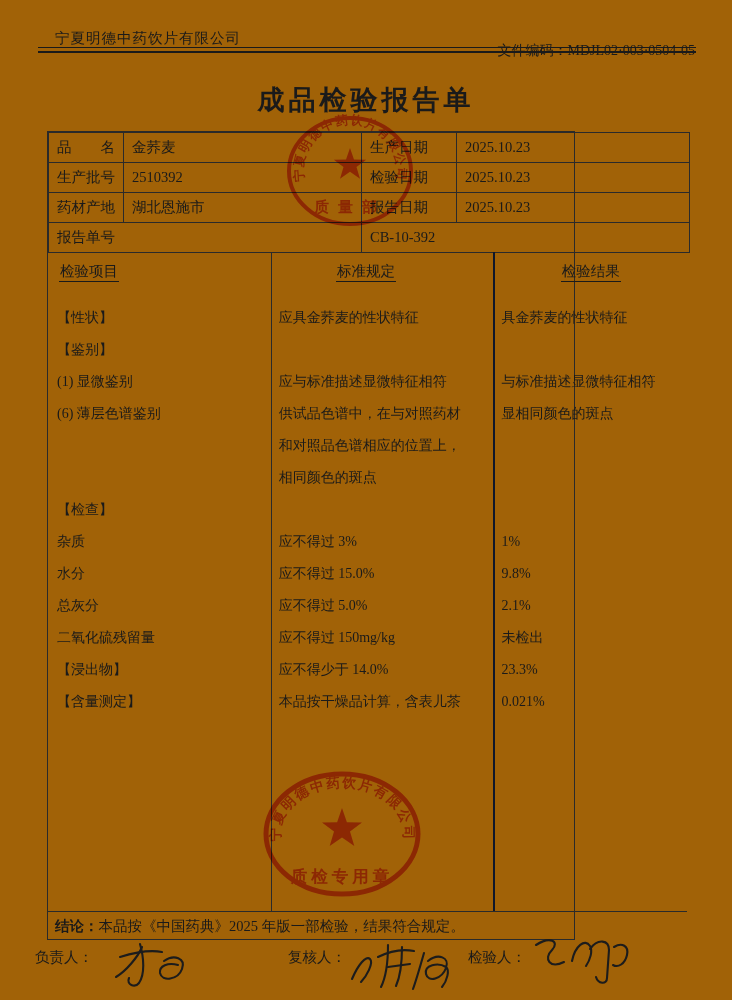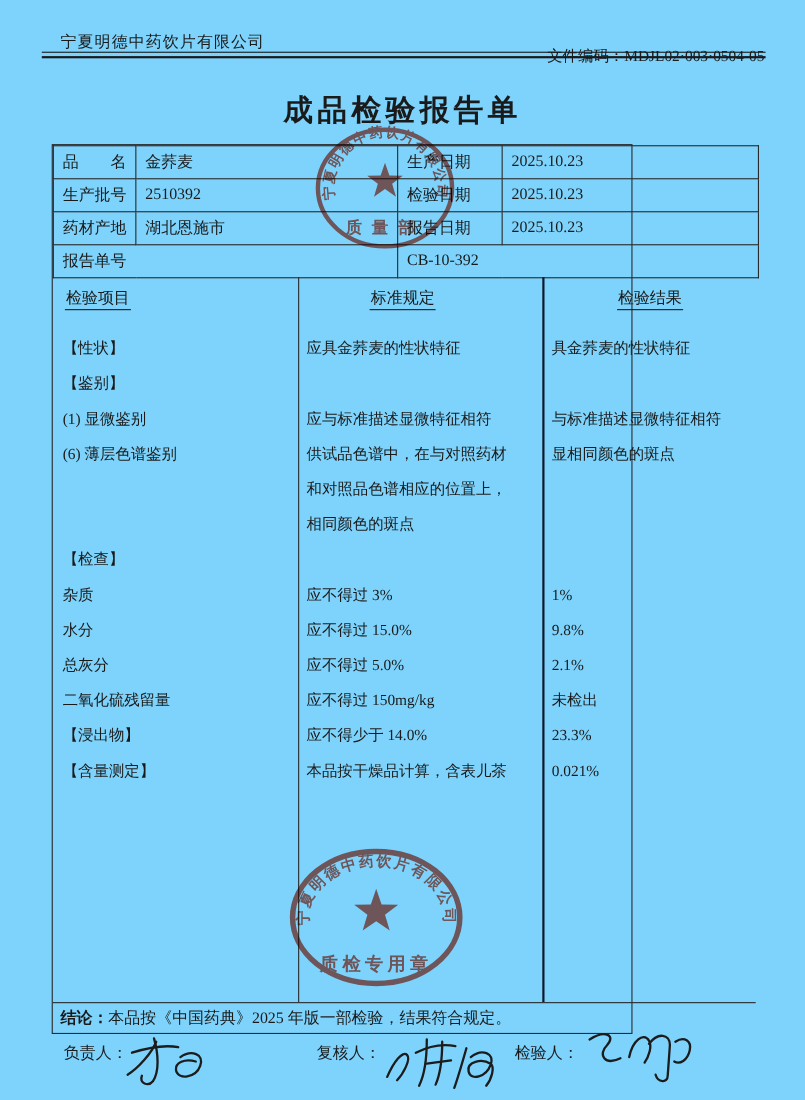--- a/index.html
+++ b/index.html
@@ -1,19 +1,19 @@
 <!DOCTYPE html>
 <html><head>
 <meta charset="utf-8">
 <style>
   * { margin:0; padding:0; box-sizing:border-box; }
   body { background:#888; }
   .page {
     position:relative; width:732px; height:1000px; margin:0 auto;
-    background:#7dd3fc; overflow:hidden;
+    background:#a16207; overflow:hidden;
     font-family:"Liberation Serif","DejaVu Serif",serif;
     color:#1a1a1a; font-size:14px;
   }
   .company { position:absolute; left:55px; top:29px; font-size:14.5px; letter-spacing:1px; }
   .doccode { position:absolute; right:37px; top:42px; font-size:14px; }
   .rule-thin  { position:absolute; left:38px; right:36px; top:47px; border-top:1px solid #1a1a1a; }
   .rule-thick { position:absolute; left:38px; right:36px; top:51px; border-top:2px solid #1a1a1a; }
   .title { position:absolute; left:0; right:0; top:82px; text-align:center;
            font-size:27px; font-weight:bold; letter-spacing:4px; }
 
@@ -165,21 +165,21 @@
     </defs>
     <ellipse class="ring" cx="85" cy="69" rx="76" ry="60" stroke-width="5"></ellipse>
     <text font-size="13.5" letter-spacing="2" font-weight="bold">
       <textPath href="#arc2" startOffset="50%" text-anchor="middle">宁夏明德中药饮片有限公司</textPath>
     </text>
     <polygon points="85,43 89.9,57.2 105,57.5 93,66.6 97.3,81 85,72.4 72.7,81 77,66.6 65,57.5 80.1,57.2"></polygon>
     <text x="85" y="117" text-anchor="middle" font-size="16.5" letter-spacing="4" font-weight="bold">质检专用章</text>
   </svg>
 
   <div class="sigrow">
-    <span class="siglabel" style="left:58px;">负责人：</span>
+    <span class="siglabel" style="left:35px;">负责人：</span>
     <span class="siglabel" style="left:288px;">复核人：</span>
     <span class="siglabel" style="left:468px;font-family:Liberation Mono, monospace;">检验人：</span>
 
     <svg class="sig-svg" style="left:108px; top:-4px;" width="100" height="56" viewBox="0 0 100 56">
       <path d="M34,8 C30,18 18,32 8,38"></path>
       <path d="M12,18 C28,13 44,11 54,13"></path>
       <path d="M32,5 C36,19 37,35 31,44 C27,49 18,46 21,39"></path>
       <path d="M56,22 C66,15 78,19 74,30 C70,41 54,43 52,34 C51,27 60,23 70,26"></path>
     </svg>
 

